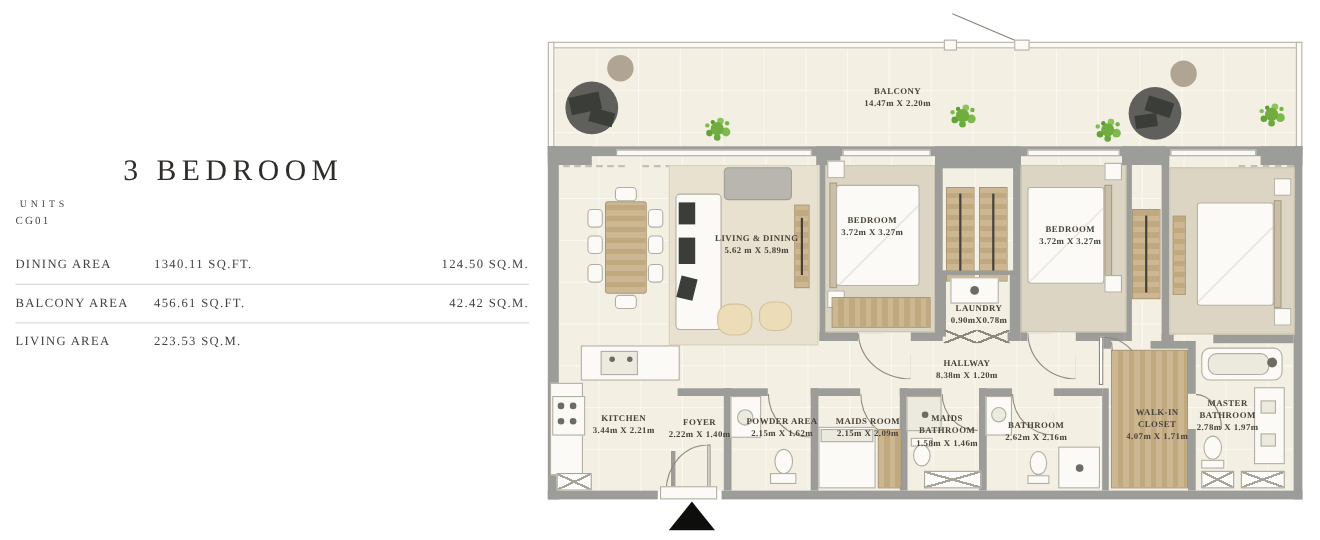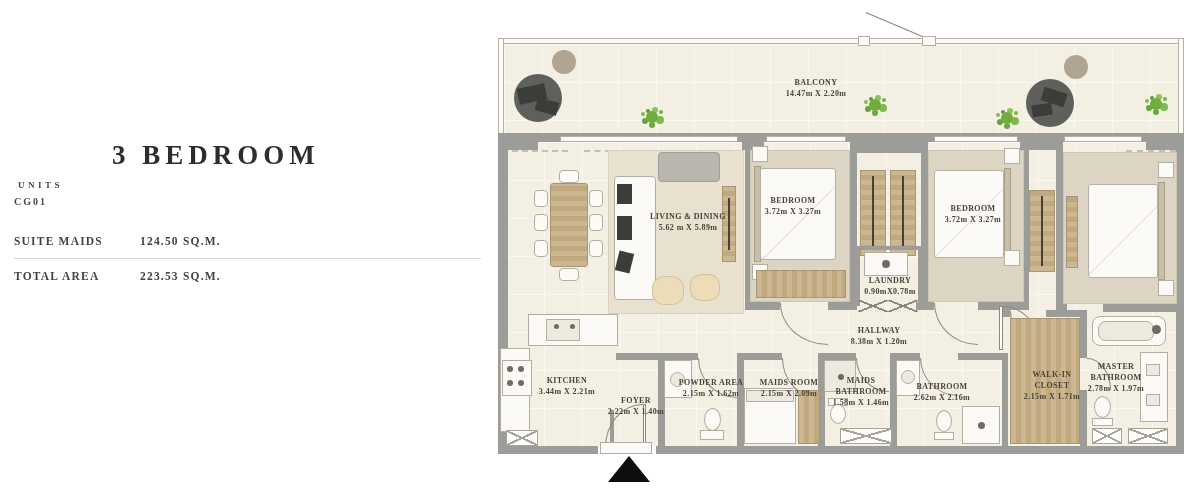--- a/index.html
+++ b/index.html
@@ -58,32 +58,38 @@
        text-align:center;z-index:40;}
   .lbl span{display:block;}
   .tri{width:0;height:0;border-left:21px solid transparent;border-right:21px solid transparent;border-bottom:26px solid #0e0e0c;}
   .gate{width:66px;height:0;border-top:1.5px solid #8a857b;transform:rotate(23deg);transform-origin:left top;}
 </style>
 </head>
 <body>
 
 <div id="app">
 
-  <div class="abs" style="left:0;top:0;width:495px;height:491px;font-weight:bold;">
+  <div class="abs" style="left:0;top:0;width:495px;height:491px;">
     <div class="abs title" style="left:112px;top:140px;">3 BEDROOM</div>
     <div class="abs units" style="left:18px;top:180px;text-align:center;">UNITS</div>
     <div class="abs code" style="left:14px;top:196px;">CG01</div>
 
     <div class="abs" style="left:14px;top:224px;width:467px;">
       <div class="arearow bdr">
-        <span class="a-label">SUITE MAIDS</span>
+        <span class="a-label">DINING AREA</span>
+        <span class="a-sqft">1340.11 SQ.FT.</span>
         <span class="a-sqm">124.50 SQ.M.</span>
       </div>
+      <div class="arearow bdr">
+        <span class="a-label">BALCONY AREA</span>
+        <span class="a-sqft">456.61 SQ.FT.</span>
+        <span class="a-sqm">42.42 SQ.M.</span>
+      </div>
       <div class="arearow">
-        <span class="a-label">TOTAL AREA</span>
+        <span class="a-label">LIVING AREA</span>
         <span class="a-sqm">223.53 SQ.M.</span>
       </div>
     </div>
   </div>
 
   <div class="abs" style="left:0;top:0;width:1200px;height:491px;border-radius:13px;">
 
     <div class="abs tile" style="left:504px;top:44px;width:674px;height:90px;"></div>
     <div class="abs tile" style="left:506px;top:142px;width:670px;height:304px;"></div>
 
@@ -301,21 +307,21 @@
       <span>0.90mX0.78m</span>
     </div>
     <div class="abs lbl" style="left:838px;top:326px;width:82px;">
       <span>HALLWAY</span>
       <span>8.38m X 1.20m</span>
     </div>
     <div class="abs lbl" style="left:528px;top:376px;width:78px;">
       <span>KITCHEN</span>
       <span>3.44m X 2.21m</span>
     </div>
-    <div class="abs lbl" style="left:602px;top:396px;width:68px;">
+    <div class="abs lbl" style="left:602px;top:379px;width:68px;">
       <span>FOYER</span>
       <span>2.22m X 1.40m</span>
     </div>
     <div class="abs lbl" style="left:677px;top:378px;width:68px;">
       <span>POWDER AREA</span>
       <span>2.15m X 1.62m</span>
     </div>
     <div class="abs lbl" style="left:755px;top:378px;width:68px;">
       <span>MAIDS ROOM</span>
       <span>2.15m X 2.09m</span>
@@ -323,21 +329,21 @@
     <div class="abs lbl" style="left:825px;top:376px;width:72px;">
       <span>MAIDS BATHROOM</span>
       <span>1.58m X 1.46m</span>
     </div>
     <div class="abs lbl" style="left:906px;top:382px;width:72px;">
       <span>BATHROOM</span>
       <span>2.62m X 2.16m</span>
     </div>
     <div class="abs lbl" style="left:1016px;top:370px;width:72px;">
       <span>WALK-IN CLOSET</span>
-      <span>2.15m X 1.71m</span>
+      <span>4.07m X 1.71m</span>
     </div>
     <div class="abs lbl" style="left:1082px;top:362px;width:68px;">
       <span>MASTER BATHROOM</span>
       <span>2.78m X 1.97m</span>
     </div>
 
   </div>
 </div>
 
 </body></html>

